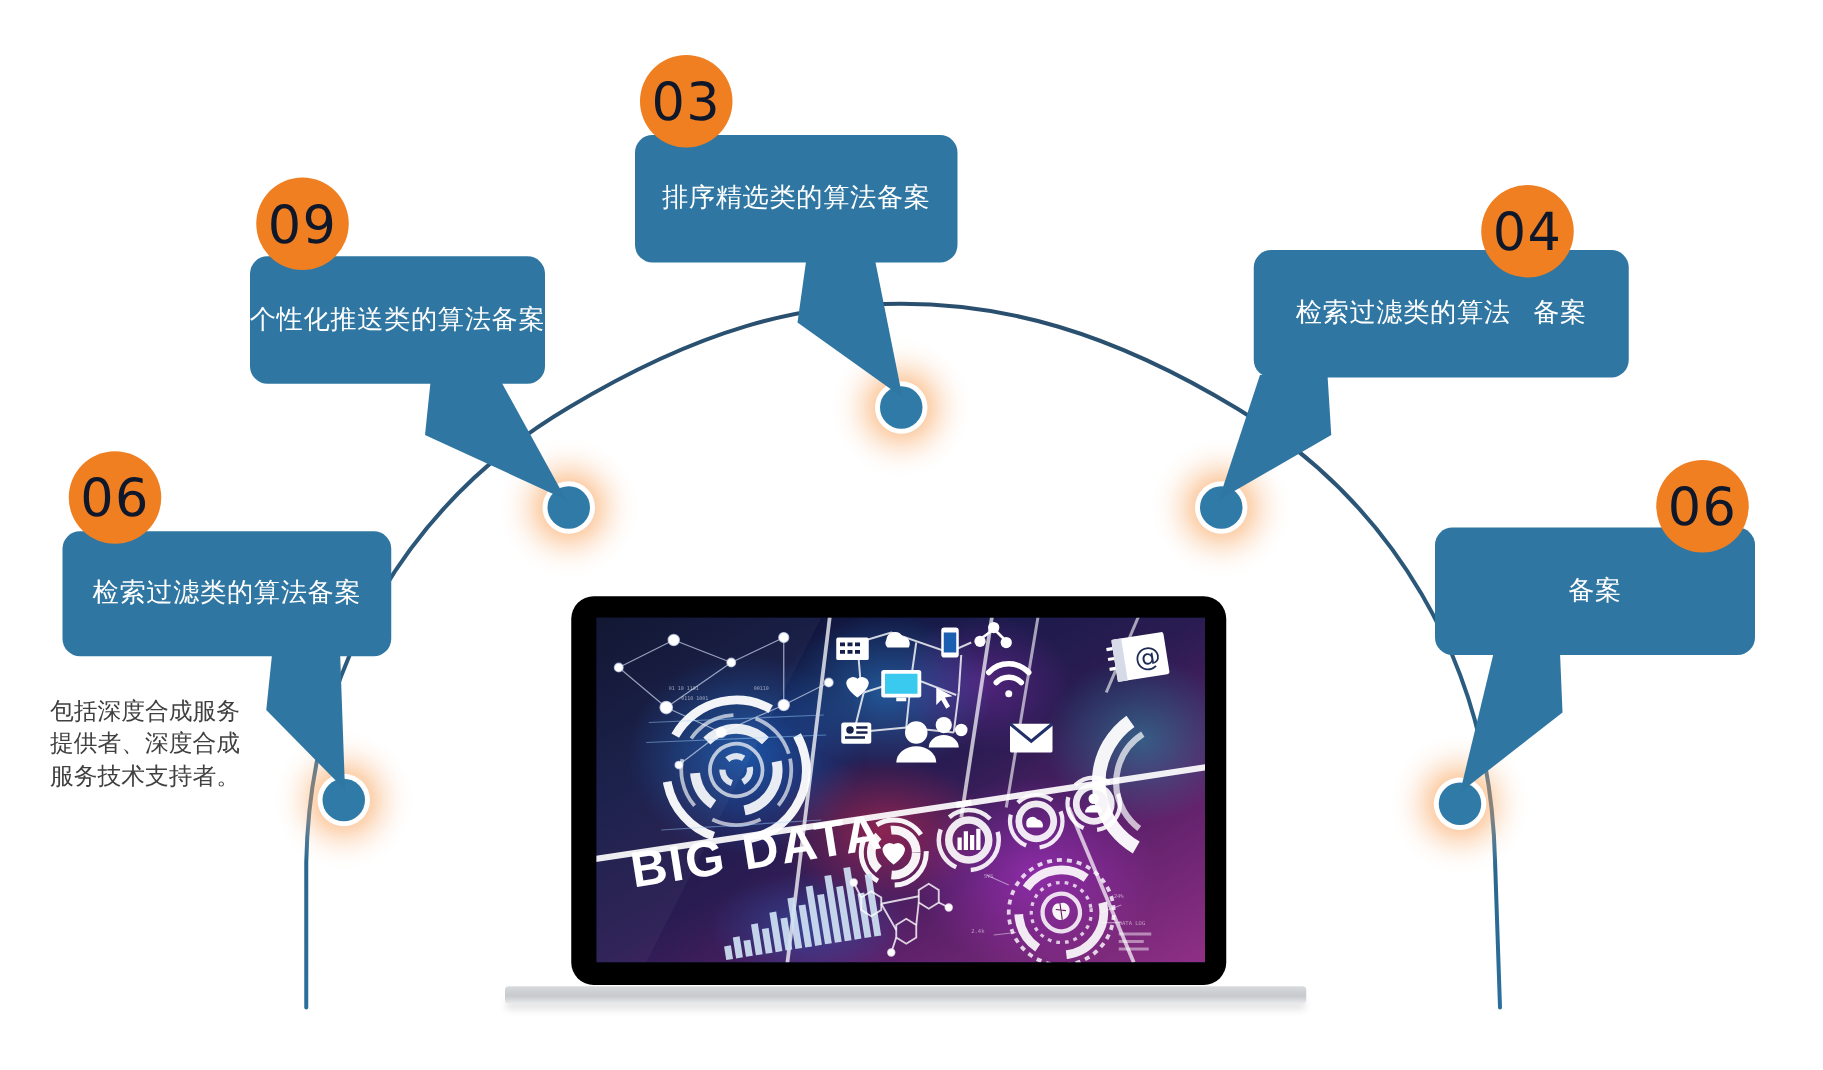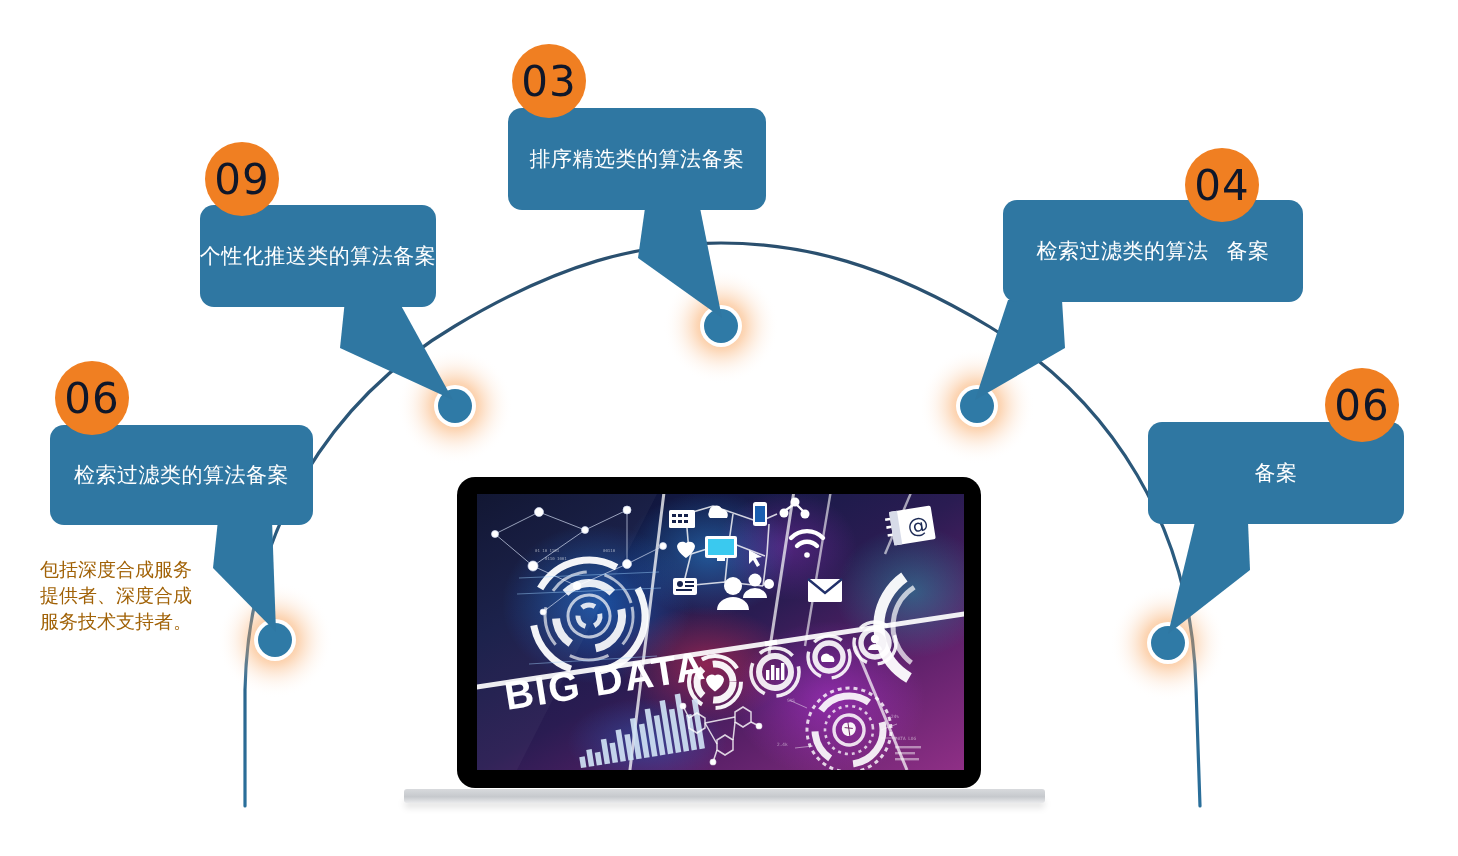--- a/index.html
+++ b/index.html
@@ -44,21 +44,21 @@
     font-family:"DejaVu Sans",sans-serif;
   }
   .tail{position:absolute;z-index:2;}
 
   
   .desc{
     position:absolute;
     font-family:"DejaVu Serif","Liberation Serif",serif;
     font-size:19px;
     line-height:1.38;
-    color:#a16207;
+    color:#404040;
     width:168px;
     letter-spacing:0px;
     z-index:5;
   }
 
   
   #laptop{position:absolute;z-index:6;}
   .lap-bezel{
     position:absolute;
     background:#000000;

